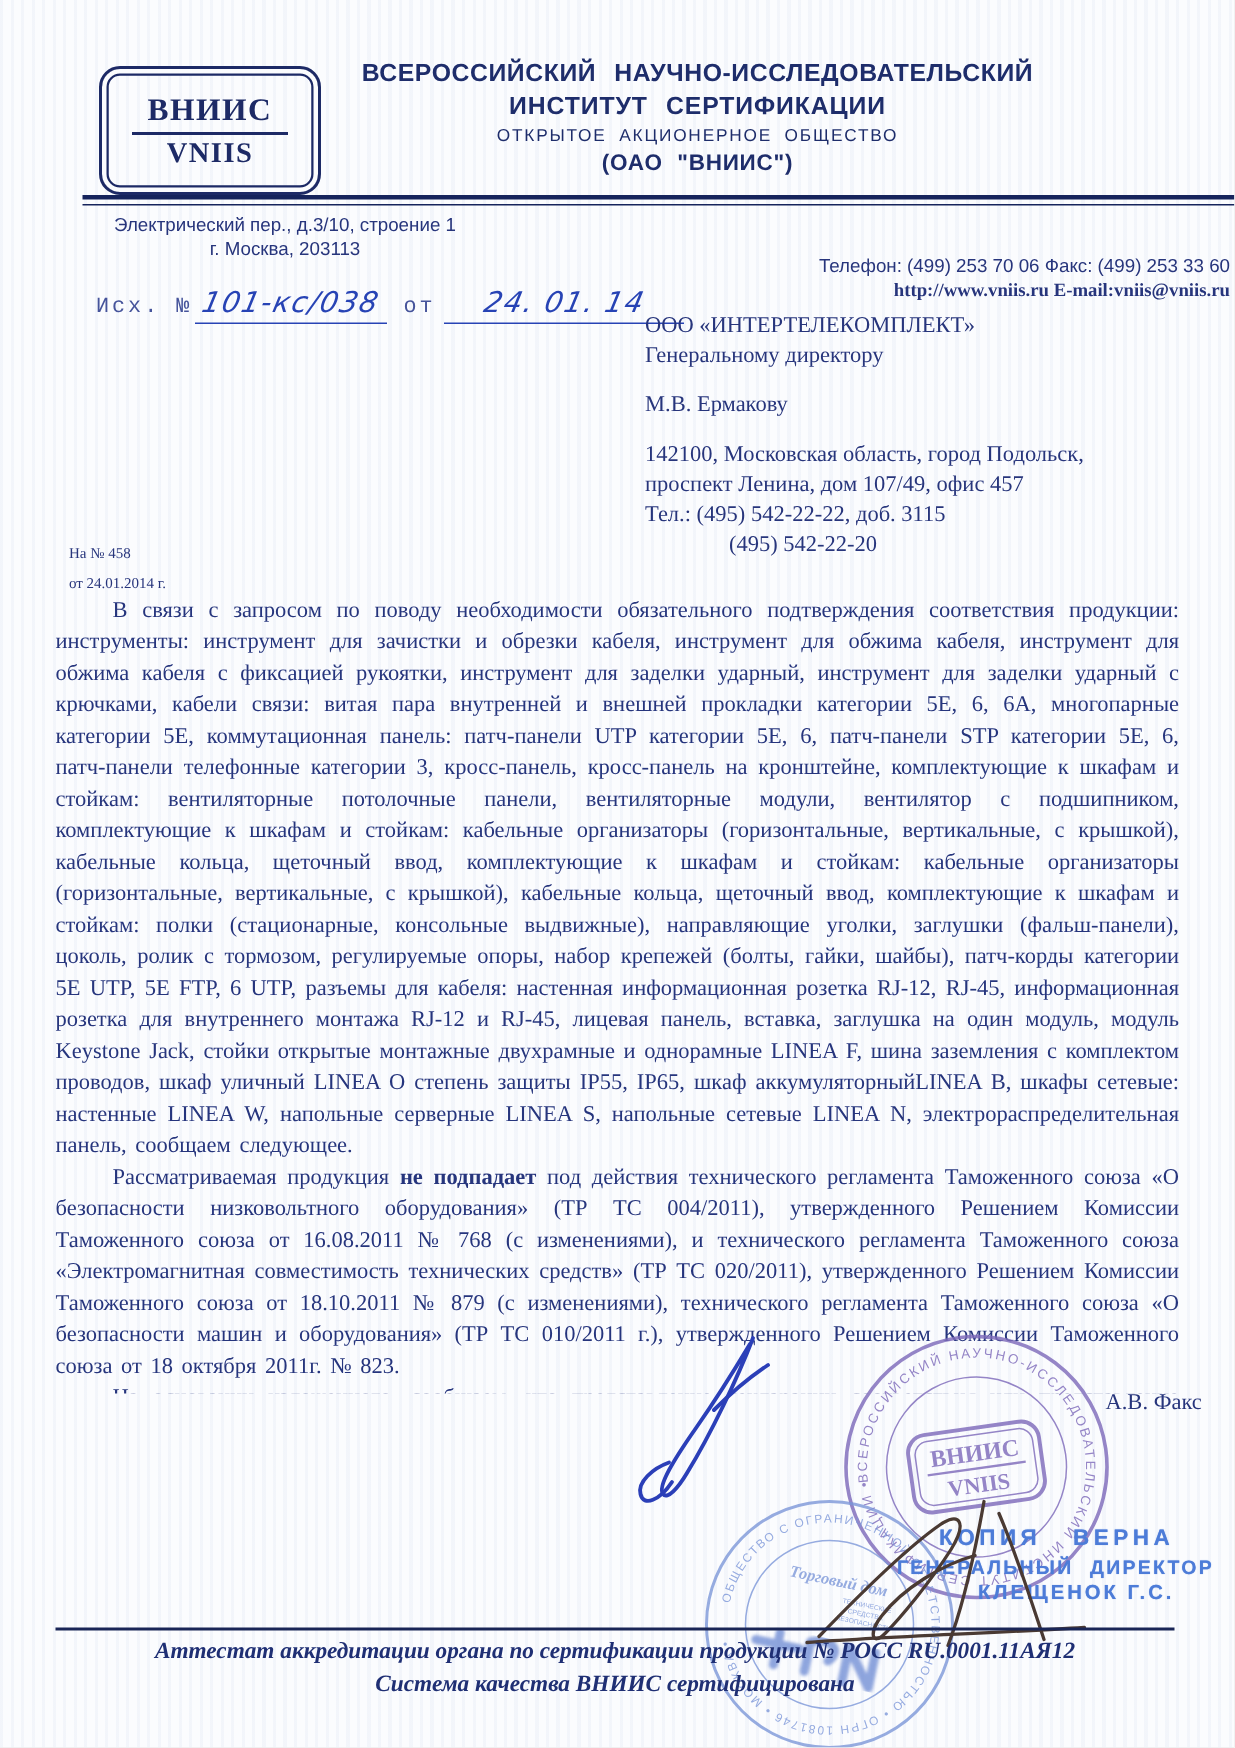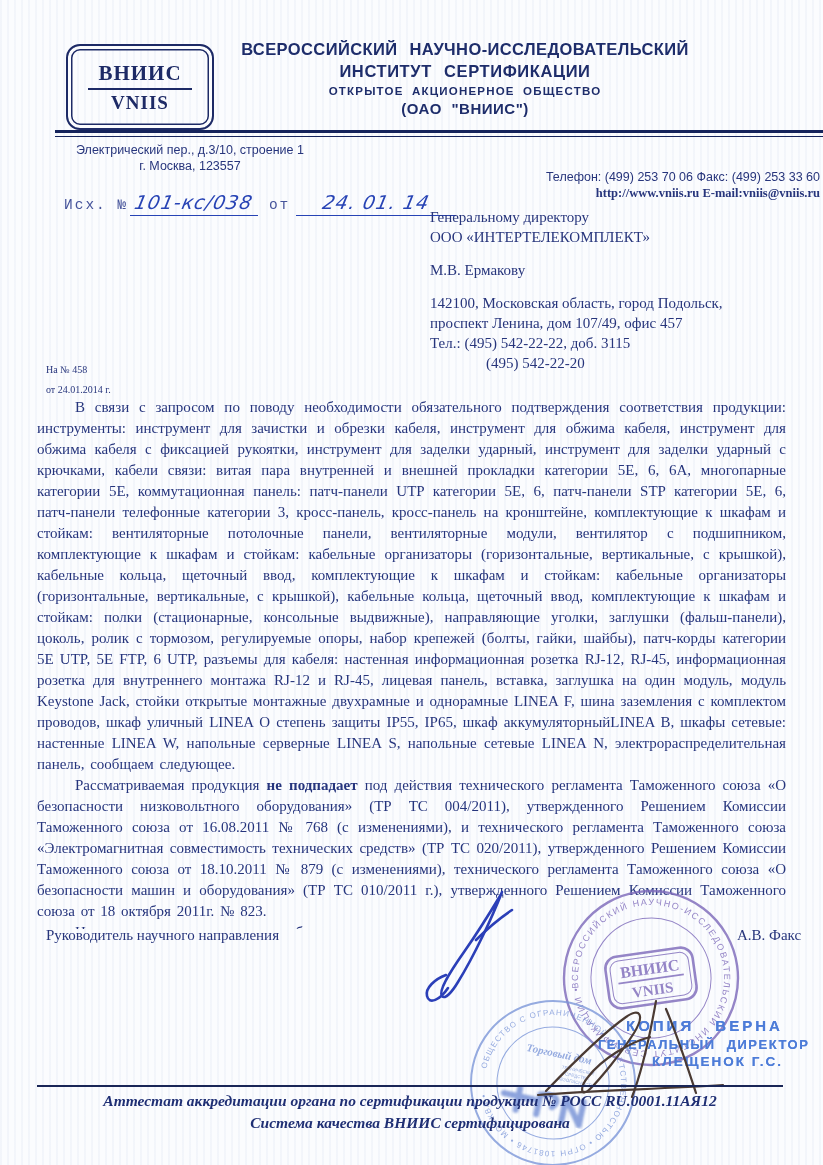--- a/index.html
+++ b/index.html
@@ -17,21 +17,21 @@
     border:2.5px solid #1d2a66;border-radius:14px;
     box-shadow:inset 0 0 0 3px #fbfcfe, inset 0 0 0 4.5px #1d2a66;
     display:flex;flex-direction:column;align-items:center;justify-content:center;
     color:#1d2a66;
   }
   .logo-box .l1{font:bold 21px "Liberation Serif", serif;letter-spacing:1px;padding:0 10px 2px;border-bottom:2px solid #1d2a66;}
   .logo-box .l2{font:bold 19px "Liberation Serif", serif;letter-spacing:1px;padding-top:2px;}
   .head-title{position:absolute;left:210px;top:40px;width:510px;text-align:center;color:#1e2d6b;font-family:"Liberation Sans", sans-serif;}
   .head-title .t1{font-size:16.5px;font-weight:bold;letter-spacing:.4px;word-spacing:7px;text-align:center;}
   .head-title .t2{font-size:16.5px;font-weight:bold;letter-spacing:.6px;word-spacing:7px;margin-top:3px;}
-  .head-title .t3{font-size:11.5px;font-weight:bold;letter-spacing:1.2px;word-spacing:4px;margin-top:4px;}
+  .head-title .t3{font-size:11.5px;font-weight:normal;letter-spacing:1.2px;word-spacing:4px;margin-top:4px;}
   .head-title .t4{font-size:15px;font-weight:bold;letter-spacing:.5px;word-spacing:5px;margin-top:3px;}
   .rule-double{position:absolute;left:55px;top:130px;width:768px;height:3px;border-top:3.5px solid #16245c;border-bottom:1.8px solid #16245c;}
   .addr{position:absolute;left:60px;top:142px;width:260px;text-align:center;font:12.5px "Liberation Sans", sans-serif;line-height:16px;color:#27357c;}
   .contact{position:absolute;left:450px;top:142px;width:370px;text-align:right;color:#27357c;}
   .contact .c1{font:12.5px "Liberation Sans", sans-serif;line-height:16px;margin-top:27px;}
   .contact .c2{font:bold 12.5px "Liberation Serif", serif;line-height:16px;}
   
   .outgoing{position:absolute;left:64px;top:192px;font:14.5px "Liberation Mono", monospace;letter-spacing:2px;color:#46549b;white-space:nowrap;}
   .hw{font-family:"DejaVu Sans", sans-serif;font-style:italic;color:#2743b5;font-size:19px;letter-spacing:1px;transform:skewX(-12deg);display:inline-block;}
   .hw-slot{display:inline-block;border-bottom:1.5px solid #2743b5;text-align:center;vertical-align:baseline;line-height:20px;}
@@ -75,35 +75,35 @@
   </div>
   <div class="head-title">
     <div class="t1">ВСЕРОССИЙСКИЙ  НАУЧНО-ИССЛЕДОВАТЕЛЬСКИЙ</div>
     <div class="t2">ИНСТИТУТ  СЕРТИФИКАЦИИ</div>
     <div class="t3">ОТКРЫТОЕ  АКЦИОНЕРНОЕ  ОБЩЕСТВО</div>
     <div class="t4">(ОАО  "ВНИИС")</div>
   </div>
   <div class="rule-double"></div>
   <div class="addr">
     <div>Электрический пер., д.3/10,  строение 1</div>
-    <div>г. Москва,  123557</div>
+    <div>г. Москва,  203113</div>
   </div>
   <div class="contact">
     <div class="c1">Телефон: (499) 253 70 06  Факс: (499) 253 33 60</div>
     <div class="c2">http://www.vniis.ru  E-mail:vniis@vniis.ru</div>
   </div>
 
   <div class="outgoing">
     <span>Исх. №</span><span class="hw-slot slot-num"><span class="hw">101-кс/038</span></span>
     <span>от</span><span class="hw-slot slot-date"><span class="hw">24. 01. 14</span></span>
   </div>
 
   <div class="recipient">
+    <div>ООО «ИНТЕРТЕЛЕКОМПЛЕКТ»</div>
     <div>Генеральному директору</div>
-    <div>ООО «ИНТЕРТЕЛЕКОМПЛЕКТ»</div>
     <div class="gap"></div>
     <div>М.В. Ермакову</div>
     <div class="gap"></div>
     <div>142100, Московская область, город Подольск,</div>
     <div>проспект Ленина, дом 107/49, офис 457</div>
     <div>Тел.: (495) 542-22-22, доб. 3115</div>
     <div class="indent">(495) 542-22-20</div>
   </div>
 
   <div class="reply-ref">
@@ -111,21 +111,20 @@
     <div>от 24.01.2014 г.</div>
   </div>
 
   <div class="body">
     <p><span>В связи с запросом по поводу необходимости обязательного подтверждения соответствия продукции: инструменты: инструмент для зачистки и обрезки кабеля, инструмент для обжима кабеля, инструмент для обжима кабеля с фиксацией рукоятки, инструмент для заделки ударный, инструмент для заделки ударный с крючками, кабели связи: витая пара внутренней и внешней прокладки категории 5Е, 6, 6А, многопарные категории 5Е, коммутационная панель: патч-панели UTP категории 5Е, 6, патч-панели STP категории 5Е, 6, патч-панели телефонные категории 3, кросс-панель, кросс-панель на кронштейне, комплектующие к шкафам и стойкам: вентиляторные потолочные панели, вентиляторные модули, вентилятор с подшипником, комплектующие к шкафам и стойкам: кабельные организаторы (горизонтальные, вертикальные, с крышкой), кабельные кольца, щеточный ввод, комплектующие к шкафам и стойкам: кабельные организаторы (горизонтальные, вертикальные, с крышкой), кабельные кольца, щеточный ввод, комплектующие к шкафам и стойкам: полки (стационарные, консольные выдвижные), направляющие уголки, заглушки (фальш-панели), цоколь, ролик с тормозом, регулируемые опоры, набор крепежей (болты, гайки, шайбы), патч-корды категории 5Е UTP, 5Е FTP, 6 UTP, разъемы для кабеля: настенная информационная розетка RJ-12, RJ-45, информационная розетка для внутреннего монтажа RJ-12 и RJ-45, лицевая панель, вставка, заглушка на один модуль, модуль Keystone Jack, стойки открытые монтажные двухрамные и однорамные LINEA F, шина заземления с комплектом проводов, шкаф уличный LINEA O степень защиты IP55, IP65, шкаф аккумуляторныйLINEA B, шкафы сетевые: настенные LINEA W, напольные серверные LINEA S, напольные сетевые LINEA N, электрораспределительная панель, сообщаем следующее.</span></p>
     <p><span>Рассматриваемая продукция </span><b>не подпадает</b><span> под действия технического регламента Таможенного союза «О безопасности низковольтного оборудования» (ТР ТС 004/2011), утвержденного Решением Комиссии Таможенного союза от 16.08.2011 № 768 (с изменениями), и технического регламента Таможенного союза «Электромагнитная совместимость технических средств» (ТР ТС 020/2011), утвержденного Решением Комиссии Таможенного союза от 18.10.2011 № 879 (с изменениями), технического регламента Таможенного союза «О безопасности машин и оборудования» (ТР ТС 010/2011 г.), утвержденного Решением Комиссии Таможенного союза от 18 октября 2011г. № 823.</span></p>
     <p><span>На основании изложенного, сообщаем, что представление декларации соответствия или представление сертификата соответствия требованиям данных регламентов </span></p>
 
   </div>
 
-  <div class="sig-role">Руководитель научного направления</div>
   <div class="sig-name">А.В. Факс</div>
 
 
   <svg class="sig-blue" viewBox="0 0 120 138">
     <g fill="none" stroke="#2b3fb8" stroke-width="2.6" stroke-linecap="round">
       <path d="M84,16 C74,42 56,80 40,106 C34,116 27,124 24,120 C20,115 32,96 46,76 C60,56 76,30 82,20"></path>
       <path d="M30,112 C22,124 11,129 9,120 C7,112 17,103 28,99"></path>
       <path d="M58,64 C70,52 82,42 94,34"></path>
     </g>
   </svg>

